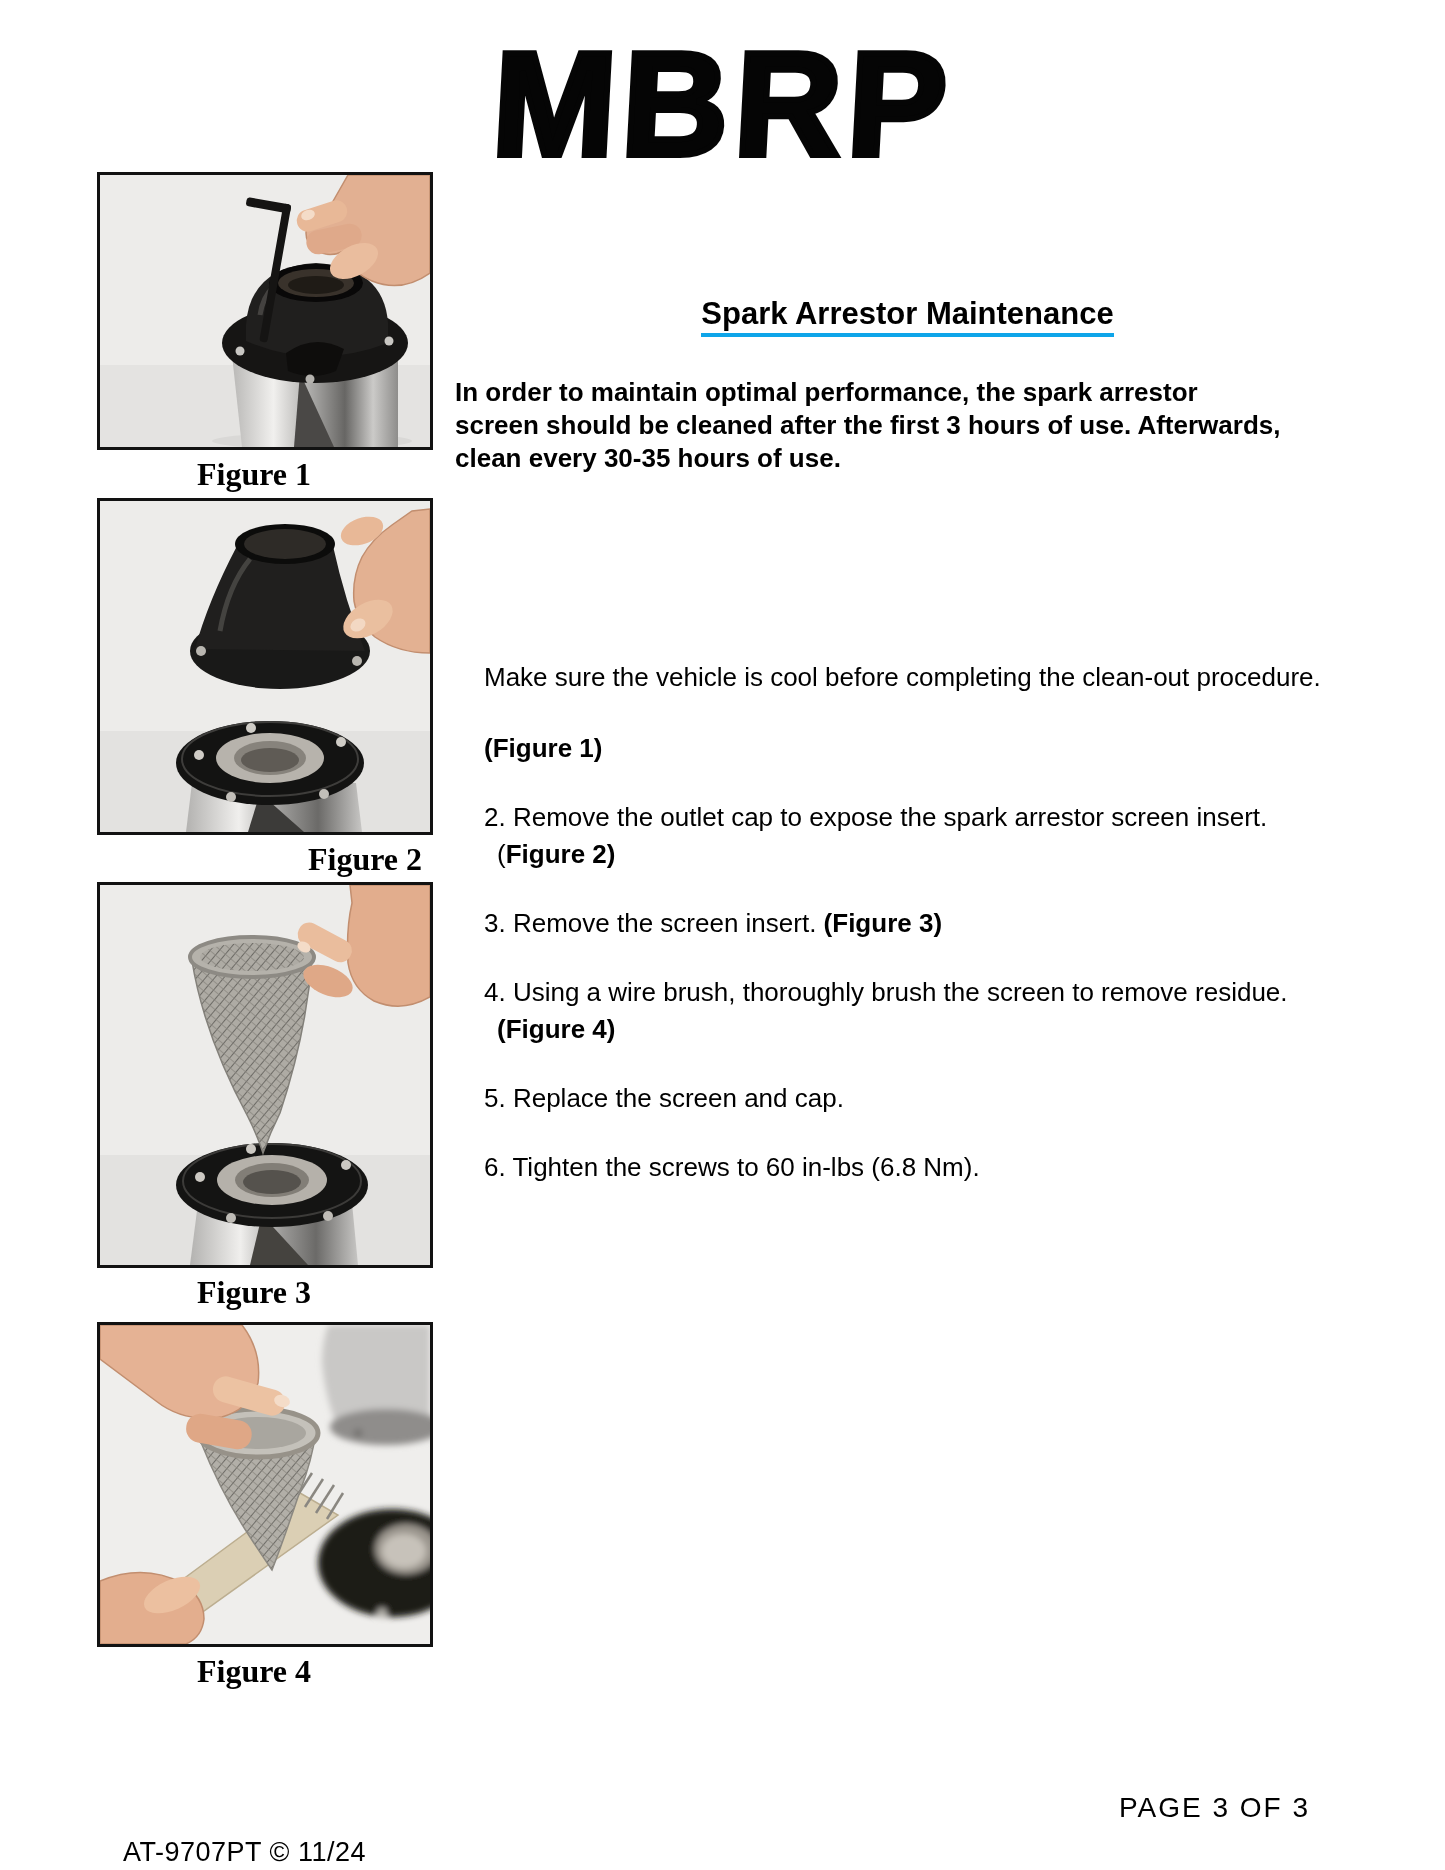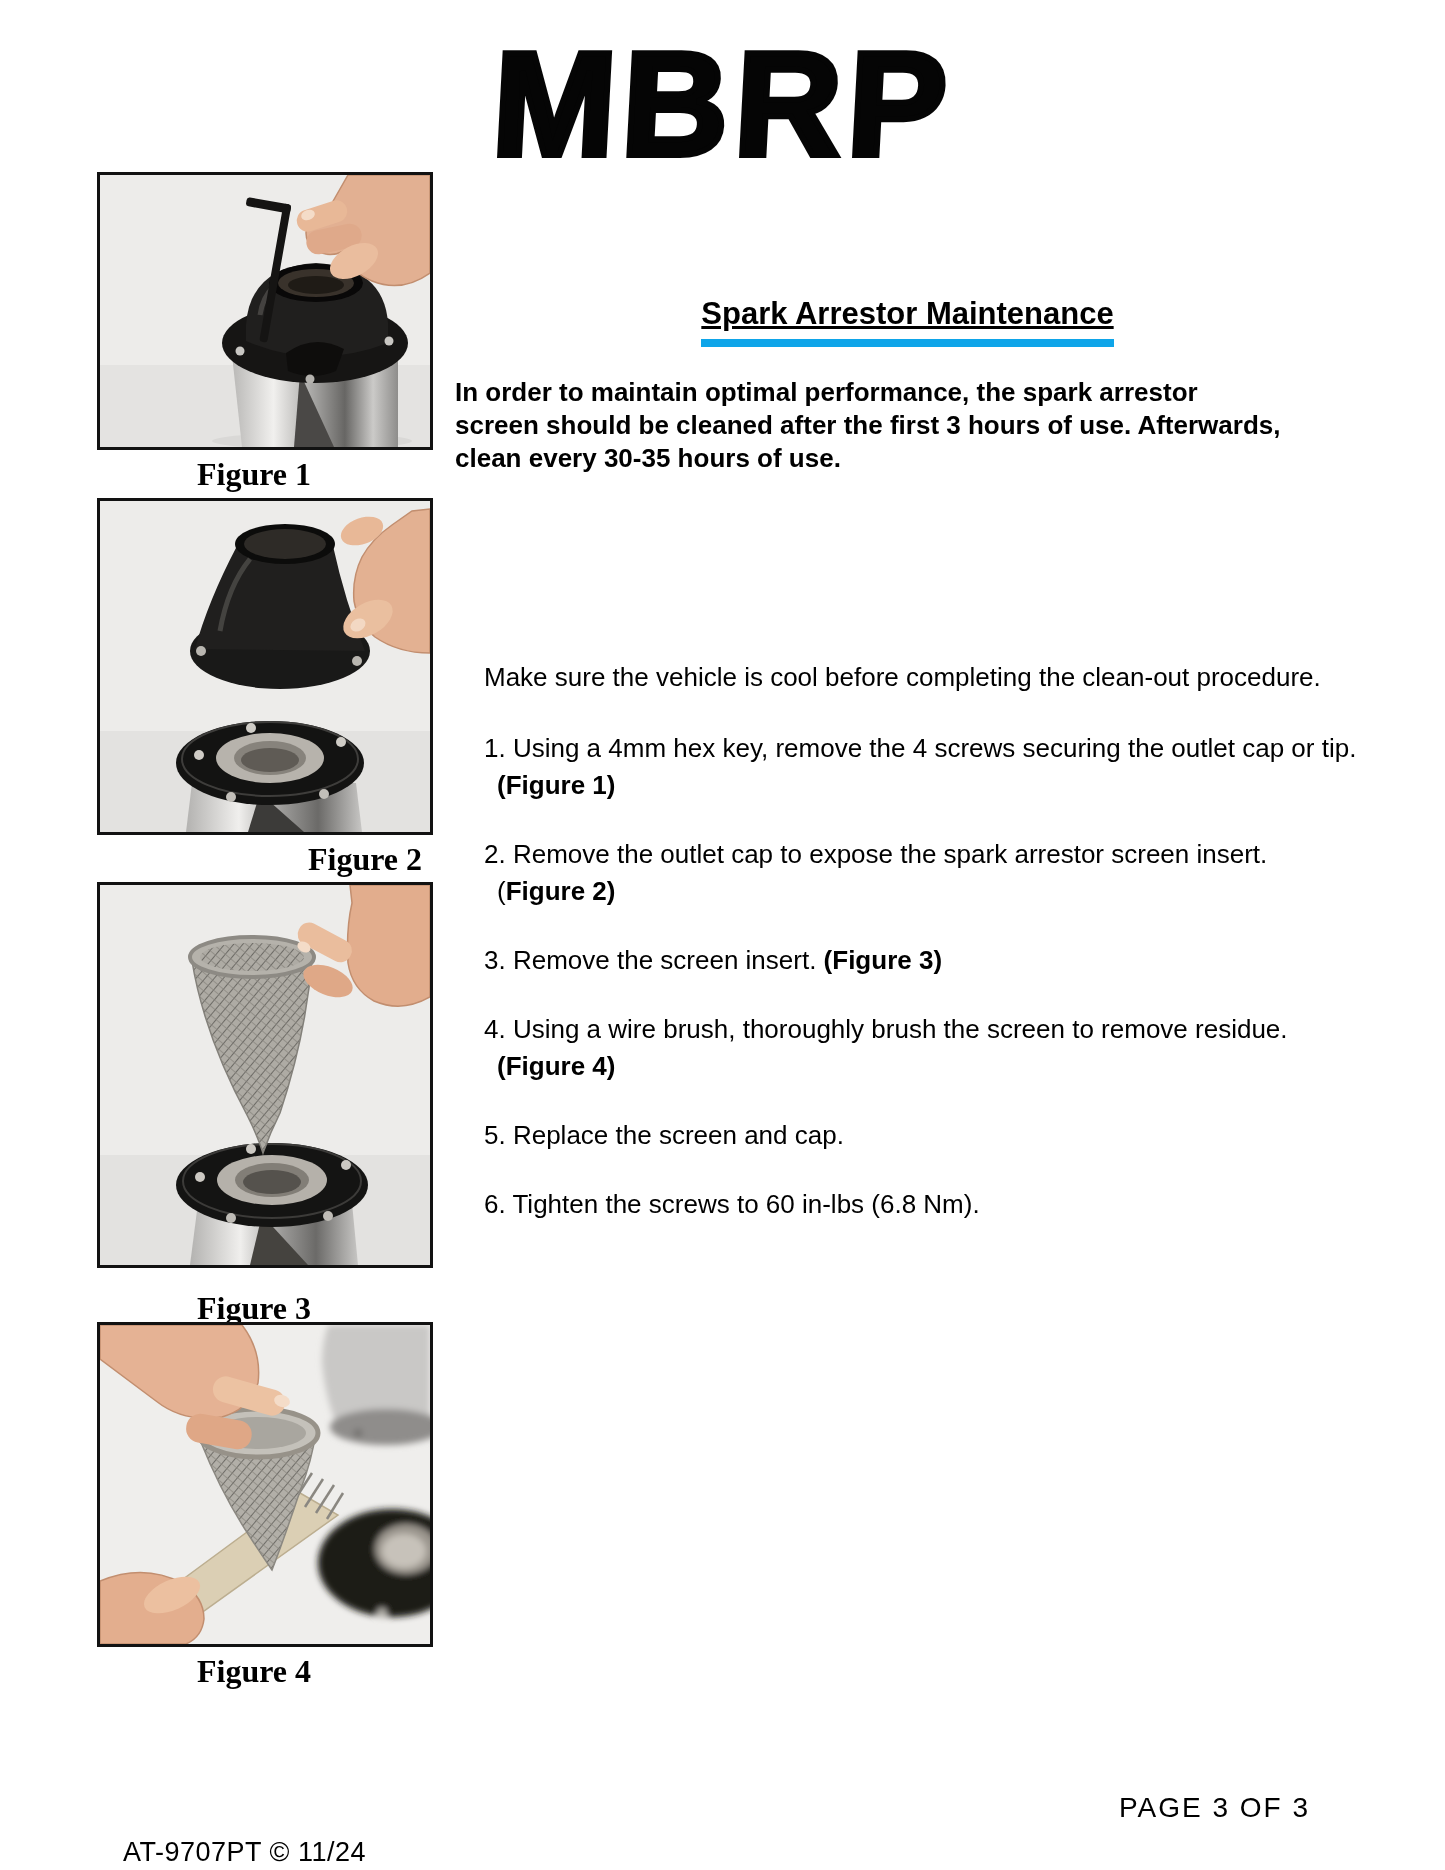--- a/index.html
+++ b/index.html
@@ -22,21 +22,21 @@
   .photo svg{display:block;}
   .caption{
     position:absolute;left:86px;width:336px;text-align:center;
     font-family:"Liberation Serif",serif;font-weight:bold;font-size:32px;
   }
   
   .rc-head{
     position:absolute;left:455px;width:905px;text-align:center;
     font-weight:bold;font-size:31px;
   }
-  .rc-head .u{border-bottom:8px solid #0ea5e9;padding-bottom:8px;text-decoration:underline;}
+  .rc-head .u{border-bottom:4px solid #0ea5e9;padding-bottom:2px;}
   .intro{
     position:absolute;left:455px;top:376px;width:960px;
     font-weight:bold;font-size:26px;line-height:33px;white-space:pre-line;
   }
   .note{
     position:absolute;left:484px;top:662px;width:940px;font-size:26px;
   }
   .steps{position:absolute;left:484px;top:730px;width:930px;}
   .step{
     font-size:26px;line-height:37px;margin-bottom:32px;
@@ -166,21 +166,21 @@
       <circle cx="228" cy="331" r="5" fill="#bfbcb6"></circle>
       <path d="M92,76 Q104,150 148,232 Q158,252 163,268 Q170,248 180,228 Q206,150 212,74 Z" fill="url(#mesh3)" stroke="#83807a" stroke-width="1.5"></path>
       <ellipse cx="152" cy="72" rx="62" ry="20" fill="#b5b2ab" stroke="#8d8a84" stroke-width="4"></ellipse>
       <ellipse cx="152" cy="72" rx="52" ry="14" fill="url(#mesh3)"></ellipse>
       <path d="M250,0 L330,0 L330,112 Q302,128 274,116 Q252,104 248,78 Q246,44 252,18 Z" fill="#e2ad8d" stroke="#c28e6f" stroke-width="1.5"></path>
       <rect x="196" y="46" width="58" height="23" rx="11" fill="#eabd9d" transform="rotate(28 225 57)"></rect>
       <ellipse cx="228" cy="96" rx="26" ry="14" fill="#dfa887" transform="rotate(22 228 96)"></ellipse>
       <ellipse cx="204" cy="62" rx="7" ry="5" fill="#f4dcc8" transform="rotate(28 204 62)"></ellipse>
     </svg>
   </div>
-  <div class="caption" style="top:1274px;margin-top:16px;">Figure 3</div>
+  <div class="caption" style="top:1274px;">Figure 3</div>
 
   <div class="photo" style="top:1322px;height:325px;">
     <svg viewBox="0 0 330 319" width="330" height="319">
       <defs>
         <pattern id="mesh4" width="7" height="7" patternUnits="userSpaceOnUse" patternTransform="rotate(40)">
           <rect width="7" height="7" fill="#b2afa8"></rect>
           <line x1="0" y1="0" x2="0" y2="7" stroke="#6f6d68" stroke-width="2"></line>
           <line x1="0" y1="0" x2="7" y2="0" stroke="#8a877f" stroke-width="1.4"></line>
         </pattern>
         <filter id="blur4" x="-20%" y="-20%" width="140%" height="140%">
@@ -229,22 +229,21 @@
   </div>
 
   <div class="intro">In order to maintain optimal performance, the spark arrestor
 screen should be cleaned after the first 3 hours of use. Afterwards,
 clean every 30-35 hours of use.</div>
 
 
   <div class="note">Make sure the vehicle is cool before completing the clean-out procedure.</div>
 
   <div class="steps">
-    <div class="step"><span>1. Using a 4mm hex key, remove the 4 screws securing the outlet cap or tip.
-</span><span class="b">(Figure 1)</span></div>
+    <div class="step"><span class="b">(Figure 1)</span></div>
     <div class="step"><span>2. Remove the outlet cap to expose the spark arrestor screen insert.
 (</span><span class="b">Figure 2)</span></div>
     <div class="step"><span>3. Remove the screen insert. </span><span class="b">(Figure 3)</span></div>
     <div class="step"><span>4. Using a wire brush, thoroughly brush the screen to remove residue.
 </span><span class="b">(Figure 4)</span></div>
     <div class="step"><span>5. Replace the screen and cap.</span></div>
     <div class="step"><span>6. Tighten the screws to 60 in-lbs (6.8 Nm).</span></div>
   </div>
 
   <div class="footer-left">AT-9707PT © 11/24</div>

